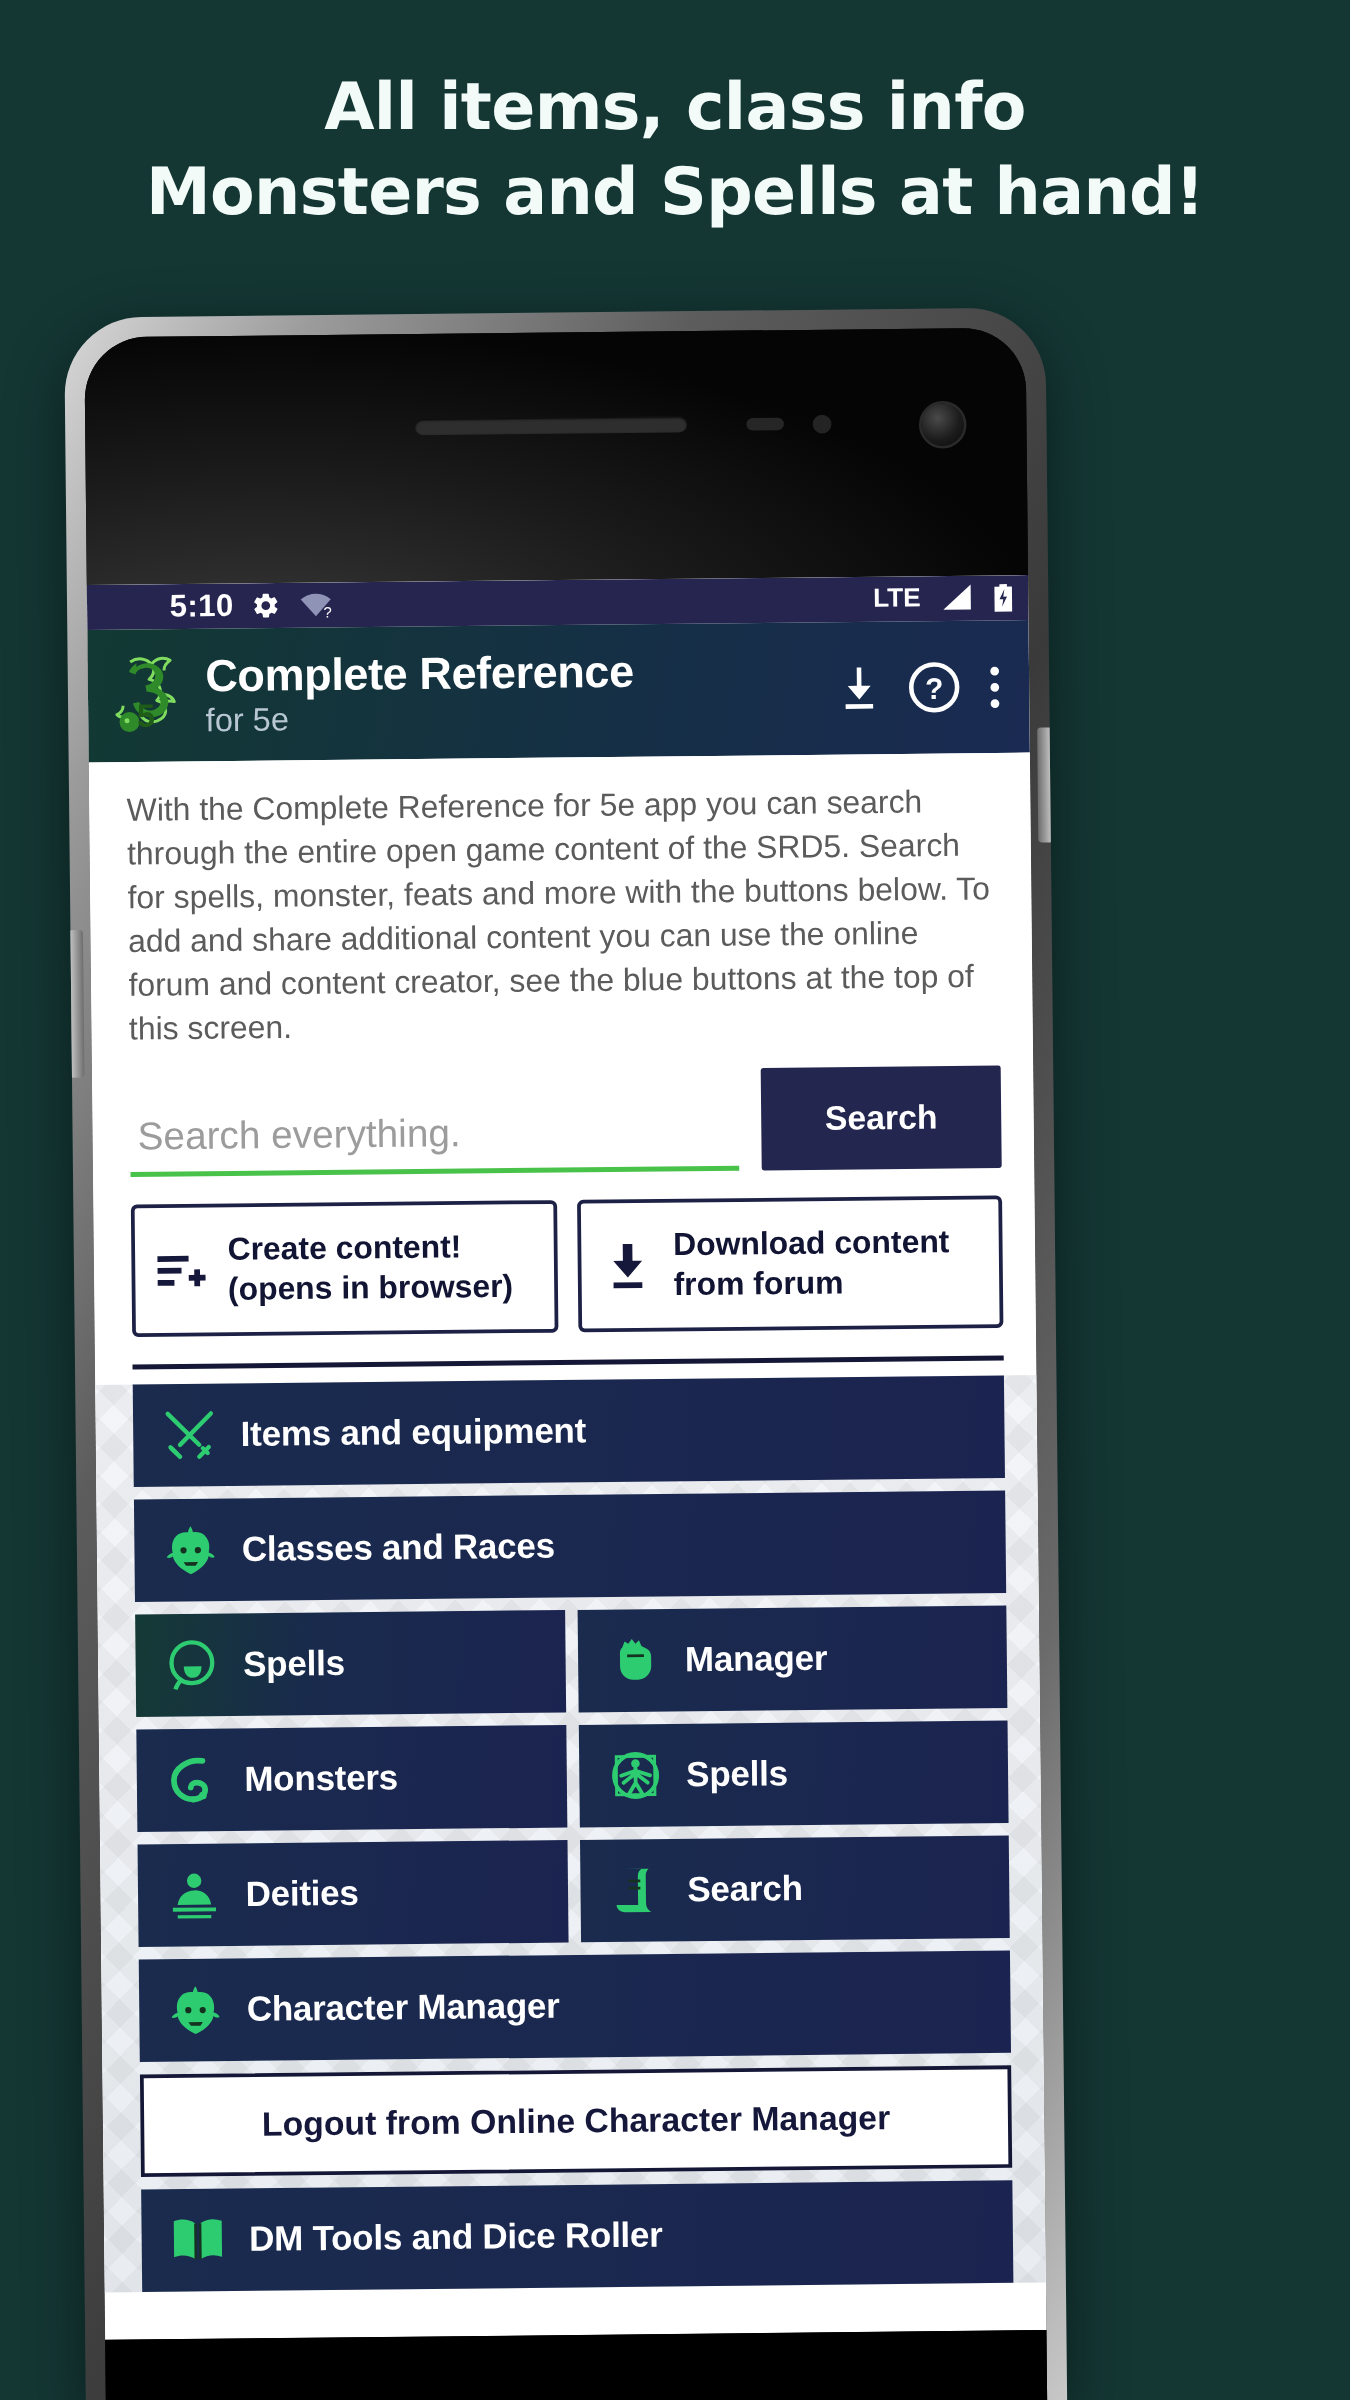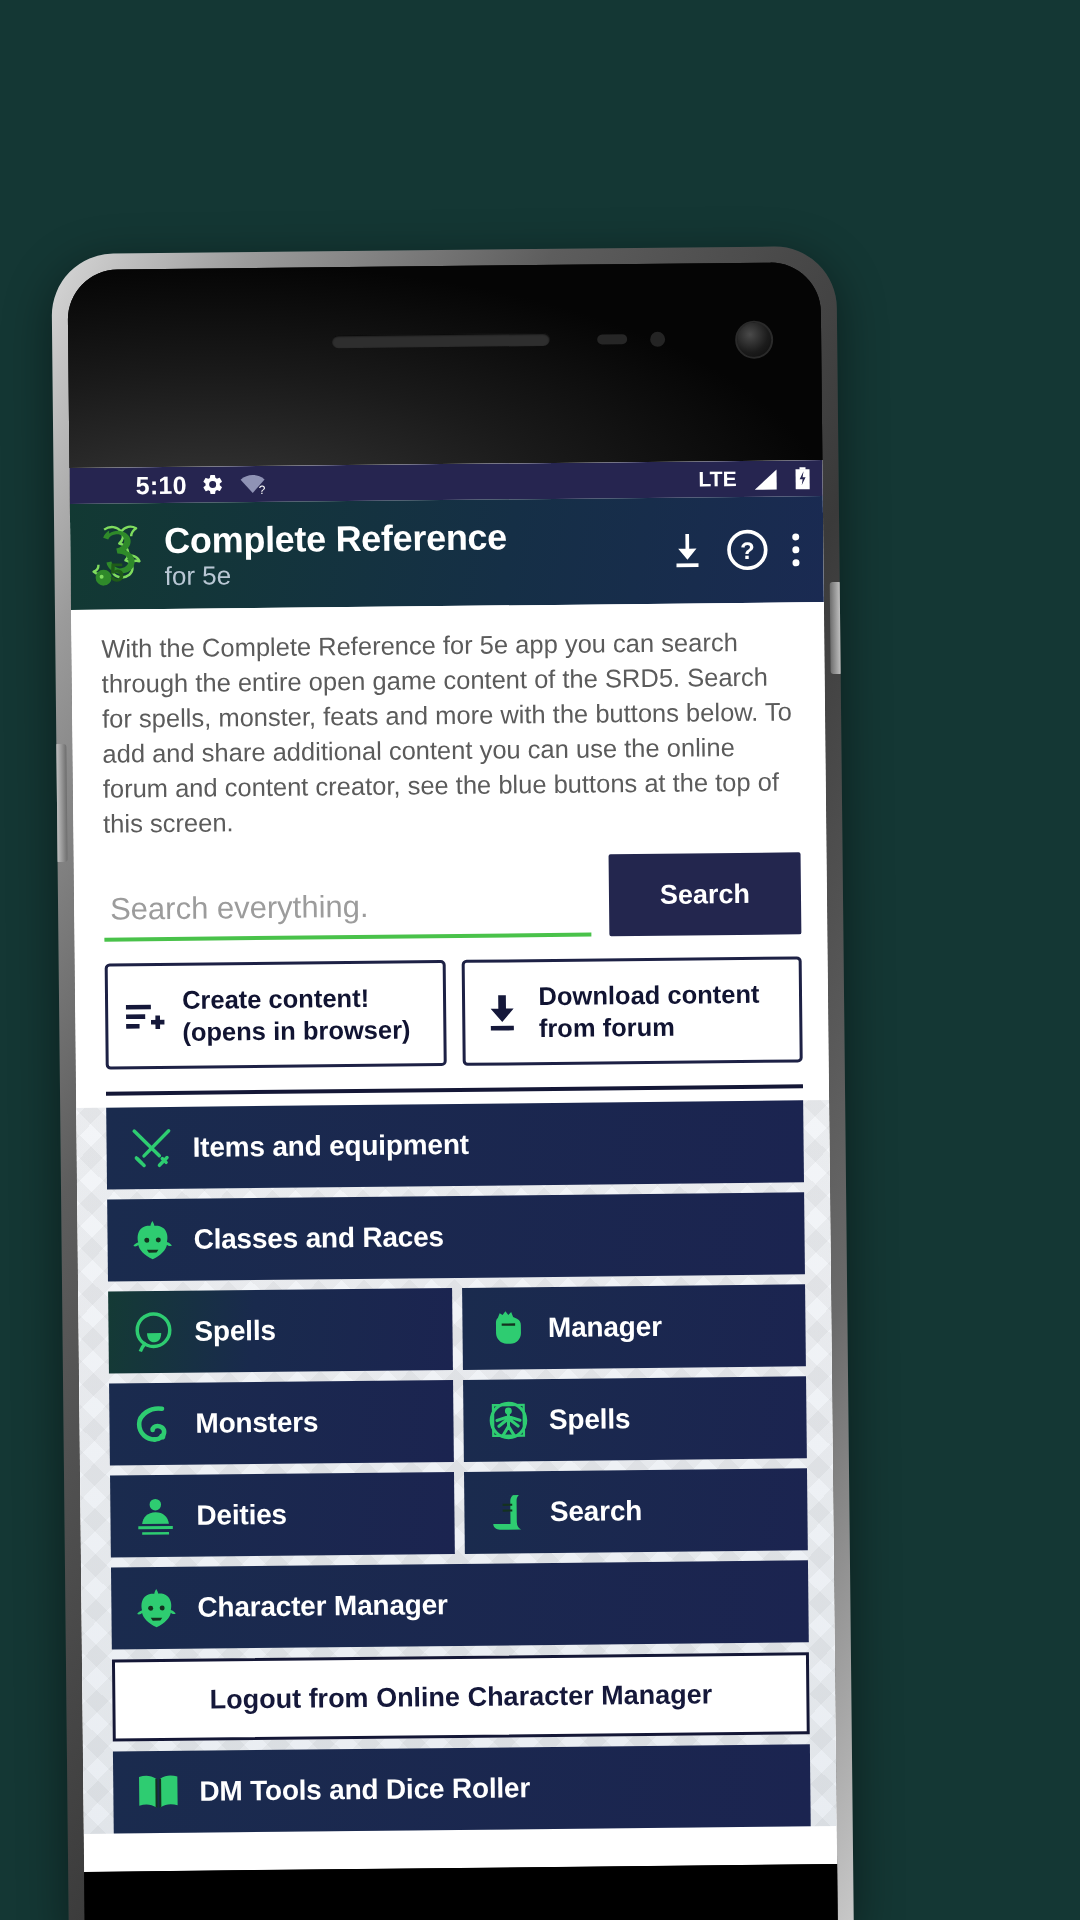--- a/index.html
+++ b/index.html
@@ -81,21 +81,21 @@
     height: 36px;
     background: #262550;
     display: flex;
     align-items: center;
     padding: 0 12px 0 18px;
     color: #fff;
   }
   .sb-time { font-size: 25px; font-weight: bold; letter-spacing: .3px; font-family:"Liberation Sans",sans-serif;margin-left:48px; }
   .sb-left { display:flex; align-items:center; gap:14px; }
   .sb-spacer { flex: 1; }
-  .sb-right { display:flex; align-items:flex-end; gap:16px; }
+  .sb-right { display:flex; align-items:flex-start; gap:16px; }
   .sb-lte { font-size: 21px; font-weight: bold; }
   .gear-ic { width:24px; height:24px; display:block; }
   .wifiq { position:relative; width:30px; height:24px; }
 
   
   .appbar {
     height: 106px;
     background: linear-gradient(100deg,#123933 0%,#152f46 58%,#1a2a52 100%);
     display: flex;
     align-items: center;
@@ -182,20 +182,22 @@
     height: 82px; background:#fff; border:3px solid #141736;
     display:flex; align-items:center; justify-content:center;
     color:#15183a; font-size:27px; font-weight:bold; cursor:pointer;
   }
   .navbar { position:absolute; left:0; right:0; bottom:0; height:62px; background:#000; }
 </style>
 </head>
 <body>
 
 <div class="headline">
+  <span>All items, class info</span>
+  <span class="l2">Monsters and Spells at hand!</span>
 </div>
 
 <div class="phone">
   <div class="phone-inner">
     <div class="phone-glass"></div>
     <div class="speaker"></div>
     <div class="sensor-a"></div>
     <div class="sensor-b"></div>
     <div class="camera"></div>
 

